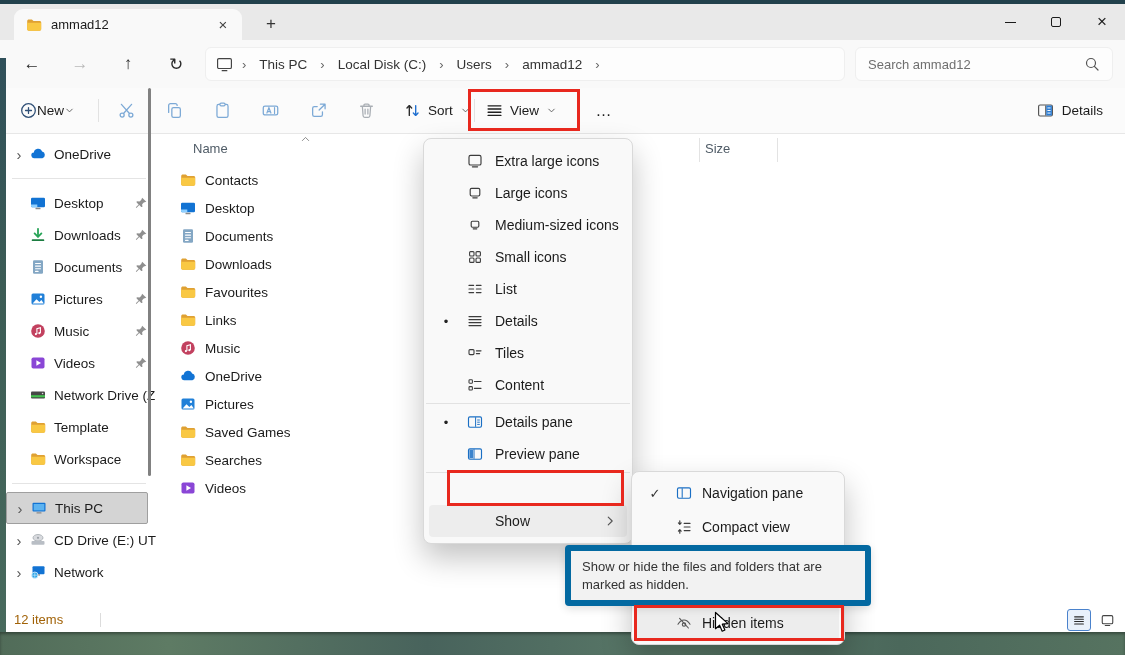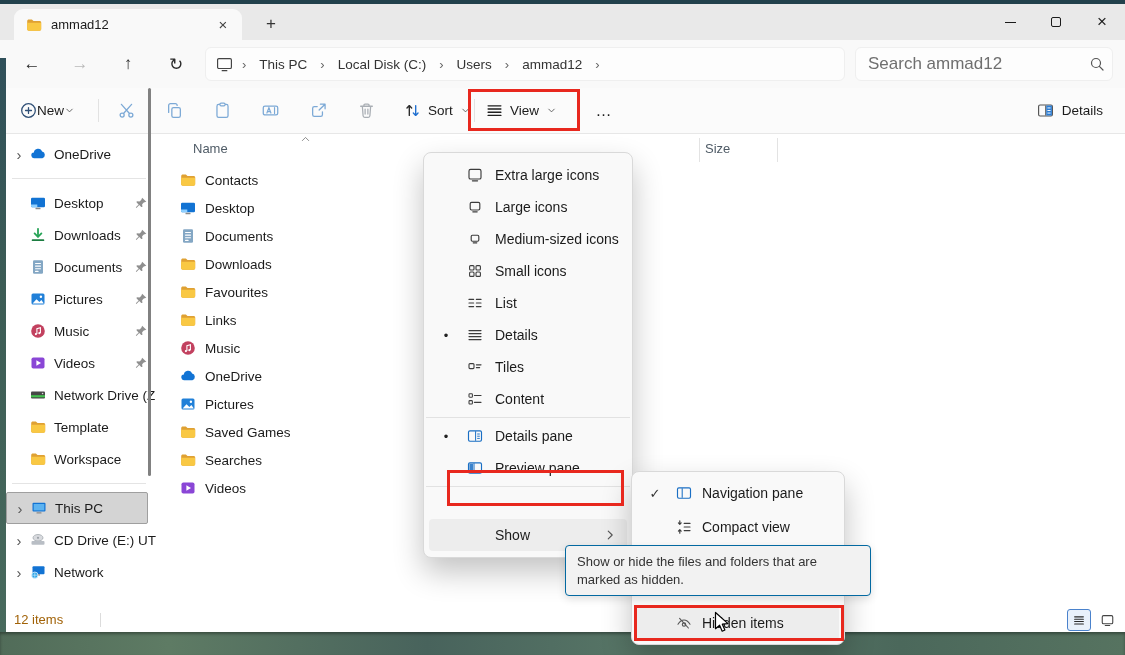--- a/index.html
+++ b/index.html
@@ -34,21 +34,21 @@
   .navbtns { position:absolute; left:12px; top:6px; display:flex; gap:8px; }
   .nav-btn { width:40px; height:36px; display:flex; align-items:center; justify-content:center;
              font-size:17px; color:#2b2b2b; border-radius:5px; }
   .nav-btn.disabled { color:#b9b9b9; }
   .crumbbar { position:absolute; left:205px; top:7px; width:640px; height:34px; background:#fdfdfd;
               border:1px solid #efefef; border-radius:6px; display:flex; align-items:center; padding:0 10px; }
   .crumb { font-size:13.5px; color:#333; padding:3px 4px; border-radius:4px; }
   .crumb-sep { font-size:13px; color:#666; padding:0 9px; }
   .searchbar { position:absolute; left:855px; top:7px; width:258px; height:34px; background:#fdfdfd;
                border:1px solid #efefef; border-radius:6px; display:flex; align-items:center; padding:0 12px; }
-  .searchbar input { flex:1; border:none; outline:none; background:transparent; font-size:17px; color:#3b82f6;
+  .searchbar input { flex:1; border:none; outline:none; background:transparent; font-size:13px; color:#3b82f6;
                      font-family:"Liberation Sans", sans-serif; }
   .searchbar input::placeholder { color:#6f6f6f; opacity:1; }
 
   
   .toolbar { position:absolute; left:0; top:88px; width:1125px; height:46px; background:#fbfbfb;
              border-bottom:1px solid #e7e7e7; }
   .tb-group { position:absolute; top:0; height:45px; display:flex; align-items:center; }
   .tb-new { left:14px; gap:0; padding:0 6px; font-size:13.5px; color:#1b1b1b; }
   .tb-divider { position:absolute; top:11px; width:1px; height:23px; background:#e2e2e2; }
   .tb-actions { left:102px; }
@@ -77,38 +77,38 @@
   .fl-colsize { position:absolute; left:545px; top:7px; font-size:13px; color:#4f5b66; }
   .fl-sortcaret { position:absolute; left:140px; top:0px; }
   .fl-colline { position:absolute; top:4px; width:1px; height:24px; background:#e3e3e3; }
   .fl-rows { position:absolute; left:0; top:32px; width:460px; }
   .fl-row { height:28px; display:flex; align-items:center; padding-left:20px; gap:9px; }
   .fl-name { font-size:13.5px; color:#1b1b1b; }
 
   
   .menu { position:absolute; background:#f9f9f9; border:1px solid #d9d9d9; border-radius:8px;
           box-shadow:0 14px 30px rgba(0,0,0,.24); z-index:5; }
-  .viewmenu { left:423px; top:152px; width:210px; padding:6px 0; }
+  .viewmenu { left:423px; top:138px; width:210px; padding:6px 0; }
   .menu-row { height:32px; margin:0 5px; padding-left:8px; display:flex; align-items:center; border-radius:4px; }
   .menu-row.hl { background:#ededed;margin-top:32px; }
   .m-bullet { width:18px; text-align:center; color:#222; font-size:13px; }
   .m-icon { width:40px; display:flex; justify-content:center; }
   .m-label { flex:1; font-size:14px; color:#1b1b1b; white-space:nowrap; }
   .m-chevron { margin-right:10px; }
   .menu-sep { height:1px; background:#e2e2e2; margin:2px 2px; }
 
   .submenu { left:631px; top:471px; width:214px; padding:4px 0; }
   .sm-row { height:34px; margin:0 5px; padding-left:6px; display:flex; align-items:center; border-radius:4px; }
   .sm-row.hl { background:#ededed; }
   .sm-check { width:24px; text-align:center; color:#333; font-size:13px; }
   .sm-icon { width:34px; display:flex; justify-content:center; }
   .sm-label { font-size:14px; color:#1b1b1b; margin-left:1px; white-space:nowrap; }
   .sm-row.gap-above { margin-top:25px; }
 
-  .tooltip { position:absolute; left:565px; top:545px; width:306px; background:#f2f2f2; border:1px solid #0369a1;
+  .tooltip { position:absolute; left:565px; top:545px; width:306px; background:#f2f2f2; border:6px solid #0369a1;
              border-radius:4px; box-shadow:0 3px 8px rgba(0,0,0,.12); padding:7px 11px; font-size:13px;
              color:#333; line-height:1.35; z-index:6; }
 
   .redbox { position:absolute; border:3px solid #e8281e; z-index:7; }
   .redbox-view   { left:468px; top:89px;  width:112px; height:42px; }
   .redbox-show   { left:447px; top:470px; width:177px; height:36px; }
   .redbox-hidden { left:634px; top:605px; width:210px; height:36px; }
 
   .cursor { position:absolute; left:714px; top:611px; z-index:9; }
 

